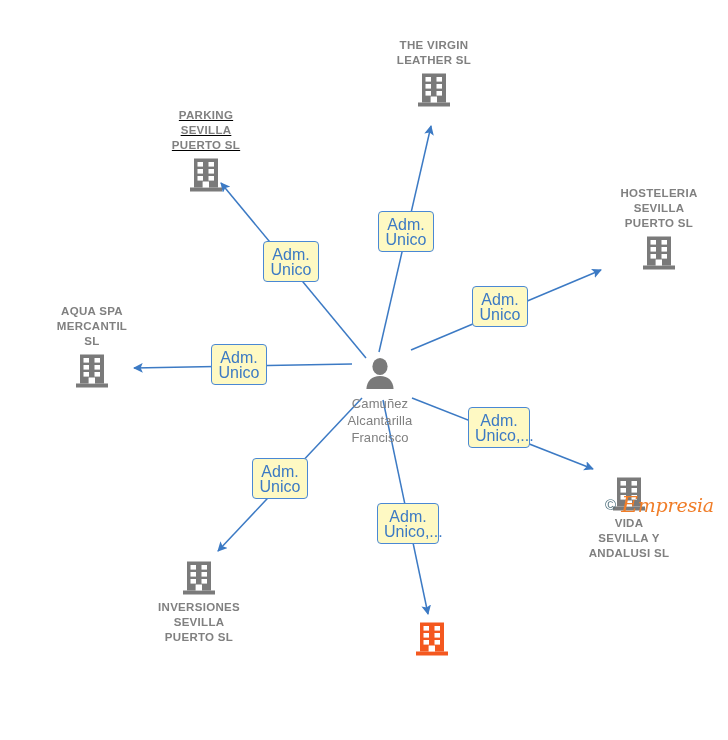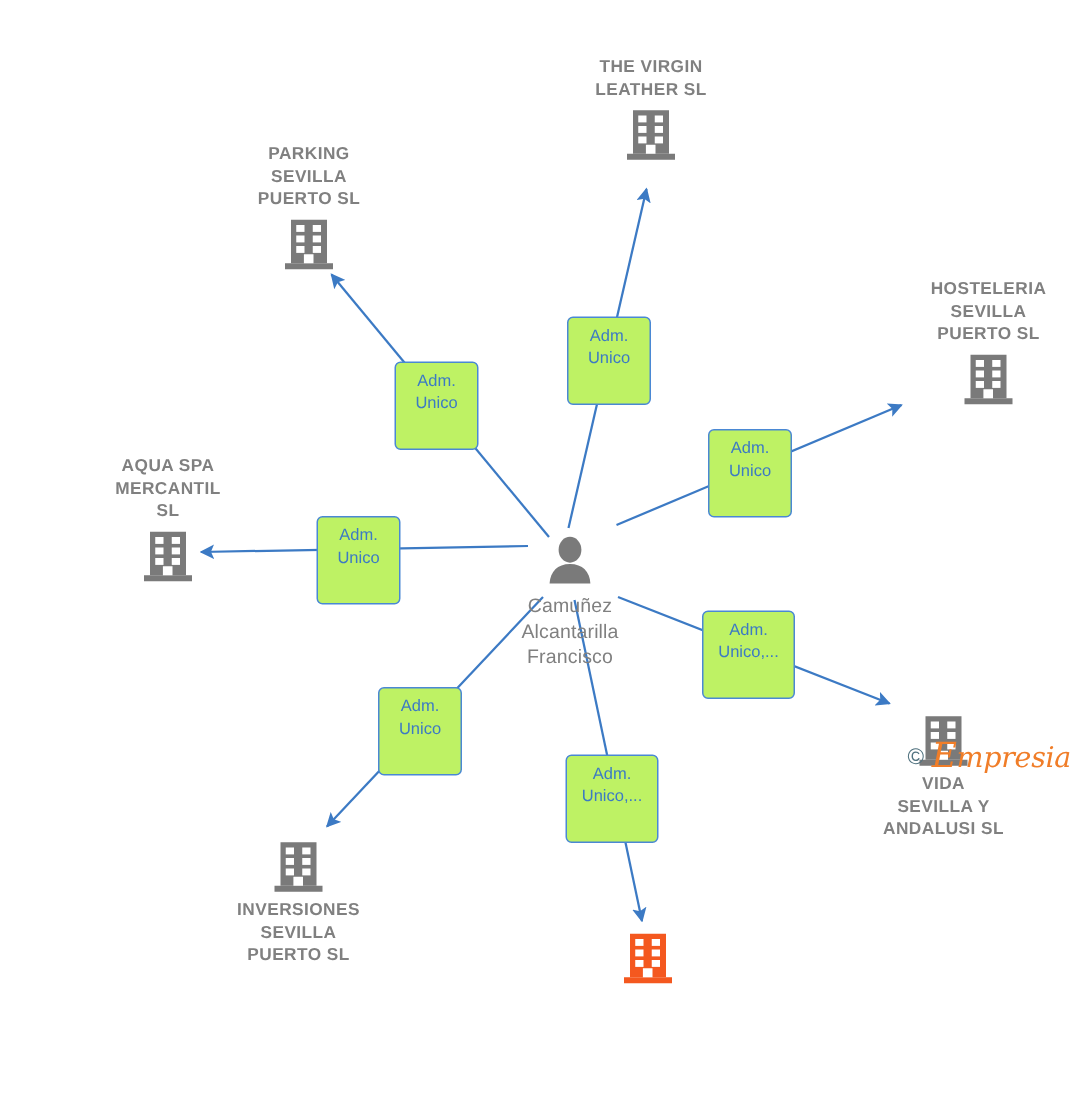--- a/index.html
+++ b/index.html
@@ -63,28 +63,28 @@
     margin: 0 auto;
   }
   .node.label-top .node-label { margin-bottom: 4px; }
   .node.label-bottom .node-label { margin-top: 4px; }
 
   
   .edge-label {
     position: absolute;
     z-index: 3;
     box-sizing: border-box;
-    background: #bef264;
+    background: #fef9c3;
     border: 1.3px solid #4a88d4;
     border-radius: 4px;
     color: #3c7ac4;
-    font-size: 11px;
+    font-size: 16px;
     line-height: 15px;
     text-align: center;
-    padding: 5px 6px 22px 6px;
+    padding: 5px 6px 4px 6px;
     white-space: pre-line;
     width: 56px;
     margin-left: -28px;
     margin-top: -22px;
   }
   .edge-label.wide {
     width: 62px;
     margin-left: -31px;
   }
 
@@ -149,21 +149,21 @@
             <rect x="8.5" y="5" width="5.5" height="4.6" fill="#ffffff"></rect>
             <rect x="19.5" y="5" width="5.5" height="4.6" fill="#ffffff"></rect>
             <rect x="8.5" y="12" width="5.5" height="4.6" fill="#ffffff"></rect>
             <rect x="19.5" y="12" width="5.5" height="4.6" fill="#ffffff"></rect>
             <rect x="8.5" y="19" width="5.5" height="4.6" fill="#ffffff"></rect>
             <rect x="19.5" y="19" width="5.5" height="4.6" fill="#ffffff"></rect>
             <rect x="13.6" y="24.5" width="6.4" height="6" fill="#ffffff"></rect>
           </svg>
         </div>
       </div>
-      <div class="node label-top" style="left: 206px; top: 96px;">
+      <div class="node label-top" style="left: 206px; top: 108px; text-decoration: underline;">
         <div class="node-label">PARKING
 SEVILLA
 PUERTO  SL</div>
         <div>
           <svg class="node-icon" width="34" height="36" viewBox="0 0 34 36" xmlns="http://www.w3.org/2000/svg">
             <rect x="5" y="1.5" width="24" height="29" fill="#7a7a7a"></rect>
             <rect x="1" y="30.5" width="32" height="4" fill="#7a7a7a"></rect>
             <rect x="8.5" y="5" width="5.5" height="4.6" fill="#ffffff"></rect>
             <rect x="19.5" y="5" width="5.5" height="4.6" fill="#ffffff"></rect>
             <rect x="8.5" y="12" width="5.5" height="4.6" fill="#ffffff"></rect>
@@ -185,21 +185,21 @@
             <rect x="8.5" y="5" width="5.5" height="4.6" fill="#ffffff"></rect>
             <rect x="19.5" y="5" width="5.5" height="4.6" fill="#ffffff"></rect>
             <rect x="8.5" y="12" width="5.5" height="4.6" fill="#ffffff"></rect>
             <rect x="19.5" y="12" width="5.5" height="4.6" fill="#ffffff"></rect>
             <rect x="8.5" y="19" width="5.5" height="4.6" fill="#ffffff"></rect>
             <rect x="19.5" y="19" width="5.5" height="4.6" fill="#ffffff"></rect>
             <rect x="13.6" y="24.5" width="6.4" height="6" fill="#ffffff"></rect>
           </svg>
         </div>
       </div>
-      <div class="node label-top" style="left: 112px; top: 304px;">
+      <div class="node label-top" style="left: 92px; top: 304px;">
         <div class="node-label">AQUA SPA
 MERCANTIL
 SL</div>
         <div>
           <svg class="node-icon" width="34" height="36" viewBox="0 0 34 36" xmlns="http://www.w3.org/2000/svg">
             <rect x="5" y="1.5" width="24" height="29" fill="#7a7a7a"></rect>
             <rect x="1" y="30.5" width="32" height="4" fill="#7a7a7a"></rect>
             <rect x="8.5" y="5" width="5.5" height="4.6" fill="#ffffff"></rect>
             <rect x="19.5" y="5" width="5.5" height="4.6" fill="#ffffff"></rect>
             <rect x="8.5" y="12" width="5.5" height="4.6" fill="#ffffff"></rect>

